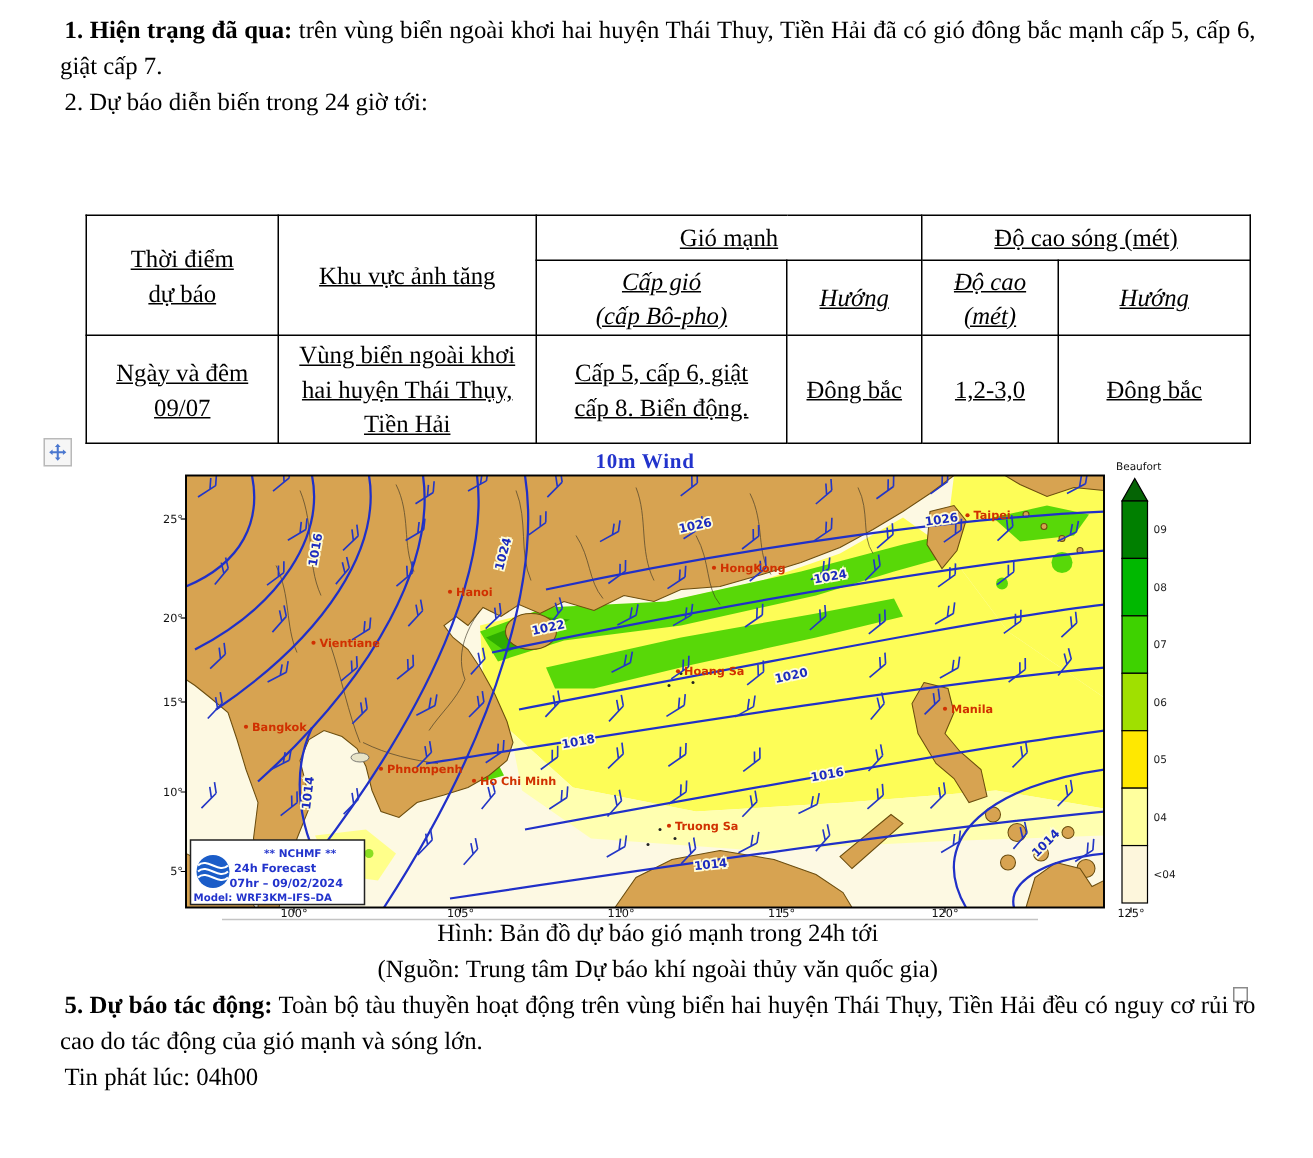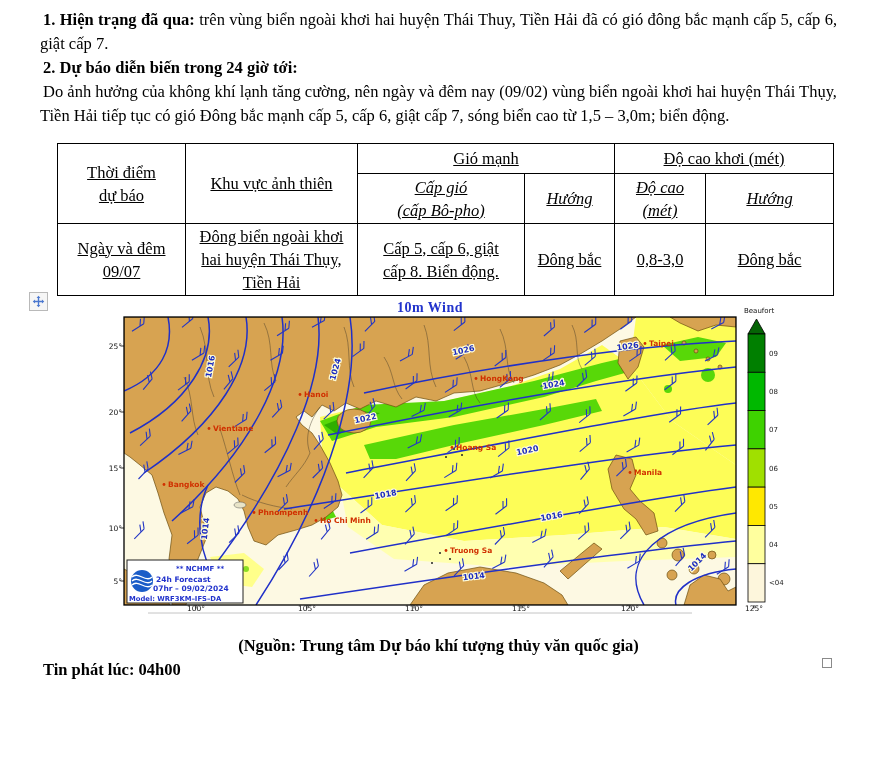--- a/index.html
+++ b/index.html
@@ -1,20 +1,20 @@
 <!DOCTYPE html>
 <html><head>
 <meta charset="utf-8">
 <style>
   html,body{margin:0;padding:0;background:#fff;}
   .doc{position:relative;width:875px;height:772px;background:#fff;overflow:hidden;
        font-family:"Liberation Serif","DejaVu Serif",serif;color:#000;}
   .tblock{position:absolute;left:40px;width:797px;font-size:16.5px;line-height:24px;text-align:justify;}
   .tblock p{margin:0;text-indent:3px;}
-  .bold{font-weight:bold;}
+  .bold{font-weight:normal;}
   
   table.fc{position:absolute;left:57px;top:143px;border-collapse:collapse;table-layout:fixed;width:776px;text-decoration:underline;}
   table.fc td{border:1.5px solid #000;text-align:center;vertical-align:middle;
               font-size:16.5px;line-height:23px;padding:1px 2px;}
   table.fc .pre{white-space:pre-line;}
   table.fc .it{font-style:italic;}
   tr.r1 td{height:27px;}
   tr.r2 td{height:47px;}
   tr.r3 td{height:64px;}
   
@@ -35,58 +35,57 @@
   .sq{position:absolute;left:822px;top:658px;width:8px;height:8px;border:1px solid #8a8a8a;}
 </style>
 </head>
 <body>
 
 <div class="doc">
 
   <div class="tblock" style="top:8px">
     <p><b>1. Hiện trạng đã qua:</b><span> trên vùng biển ngoài khơi hai huyện Thái Thuy, Tiền Hải đã có gió đông bắc mạnh cấp 5, cấp 6, giật cấp 7.</span></p>
     <p class="bold">2. Dự báo diễn biến trong 24 giờ tới:</p>
-    <p>Do ảnh hưởng của không khí lạnh tăng cường, nên ngày và đêm nay (09/02) vùng biển ngoài khơi hai huyện Thái Thụy, Tiền Hải tiếp tục có gió Đông bắc mạnh cấp 5, cấp 6, giật cấp 7, sóng biển cao từ 1,5 – 3,0m; biển động.</p>
   </div>
 
   <table class="fc">
     <colgroup>
       <col style="width:128px">
         <col style="width:172px">
         <col style="width:167px">
       <col style="width:90px">
         <col style="width:91px">
         <col style="width:128px">
     </colgroup>
     <tbody>
         <tr class="r1">
       <td rowspan="2" class="pre">Thời điểm
 dự báo</td>
-      <td rowspan="2">Khu vực ảnh thiên</td>
+      <td rowspan="2">Khu vực ảnh tăng</td>
       <td colspan="2">Gió mạnh</td>
-      <td colspan="2">Độ cao khơi (mét)</td>
+      <td colspan="2">Độ cao sóng (mét)</td>
     </tr>
     <tr class="r2">
       <td class="pre it">Cấp gió
 (cấp Bô-pho)</td>
       <td class="it">Hướng</td>
       <td class="pre it">Độ cao
 (mét)</td>
       <td class="it">Hướng</td>
     </tr>
     <tr class="r3">
       <td class="pre">Ngày và đêm
 09/07</td>
-      <td class="pre">Đông biển ngoài khơi
+      <td class="pre">Vùng biển ngoài khơi
 hai huyện Thái Thụy,
 Tiền Hải</td>
       <td class="pre">Cấp 5, cấp 6, giật
 cấp 8. Biển động.</td>
       <td>Đông bắc</td>
-      <td>0,8-3,0</td>
+      <td>1,2-3,0</td>
       <td>Đông bắc</td>
     </tr>
   </tbody>
     </table>
 
   <div class="handle">
     <svg width="13" height="13" viewBox="0 0 17 17">
       <path d="M8.5,1 L6,4 H7.6 V7.6 H4 V6 L1,8.5 L4,11 V9.4 H7.6 V13 H6 L8.5,16 L11,13 H9.4 V9.4 H13 V11 L16,8.5 L13,6 V7.6 H9.4 V4 H11 Z" fill="#4a77cf"></path>
     </svg>
   </div>
@@ -378,20 +377,22 @@
         <text x="671" y="209.78571428571428" class="leg">05</text>
         <rect x="650" y="226.42857142857142" width="17" height="38.285714285714285" fill="#ffff9e" stroke="#000" stroke-width="0.8"></rect>
         <text x="671" y="248.07142857142856" class="leg">04</text>
         <rect x="650" y="264.7142857142857" width="17" height="38.285714285714285" fill="#fdf6dc" stroke="#000" stroke-width="0.8"></rect>
         <text x="671" y="286.3571428571429" class="leg">&lt;04</text>
       </g>
 
     <line x1="50" y1="314" x2="594" y2="314" stroke="#c4c4c4" stroke-width="1"></line>
   </svg>
 
-  <p class="capt bold" style="top:634px">(Nguồn: Trung tâm Dự báo khí tượng thủy văn quốc gia)</p>
+  <p class="capt" style="top:610px">Hình: Bản đồ dự báo gió mạnh trong 24h tới</p>
+  <p class="capt bold" style="top:634px">(Nguồn: Trung tâm Dự báo khí ngoài thủy văn quốc gia)</p>
   <span class="sq"></span>
 
   <div class="tblock" style="top:658px">
+    <p><b>5. Dự báo tác động:</b><span> Toàn bộ tàu thuyền hoạt động trên vùng biển hai huyện Thái Thụy, Tiền Hải đều có nguy cơ rủi ro cao do tác động của gió mạnh và sóng lớn.</span></p>
     <p class="bold">Tin phát lúc: 04h00</p>
   </div>
 
 </div>
 
 </body></html>

